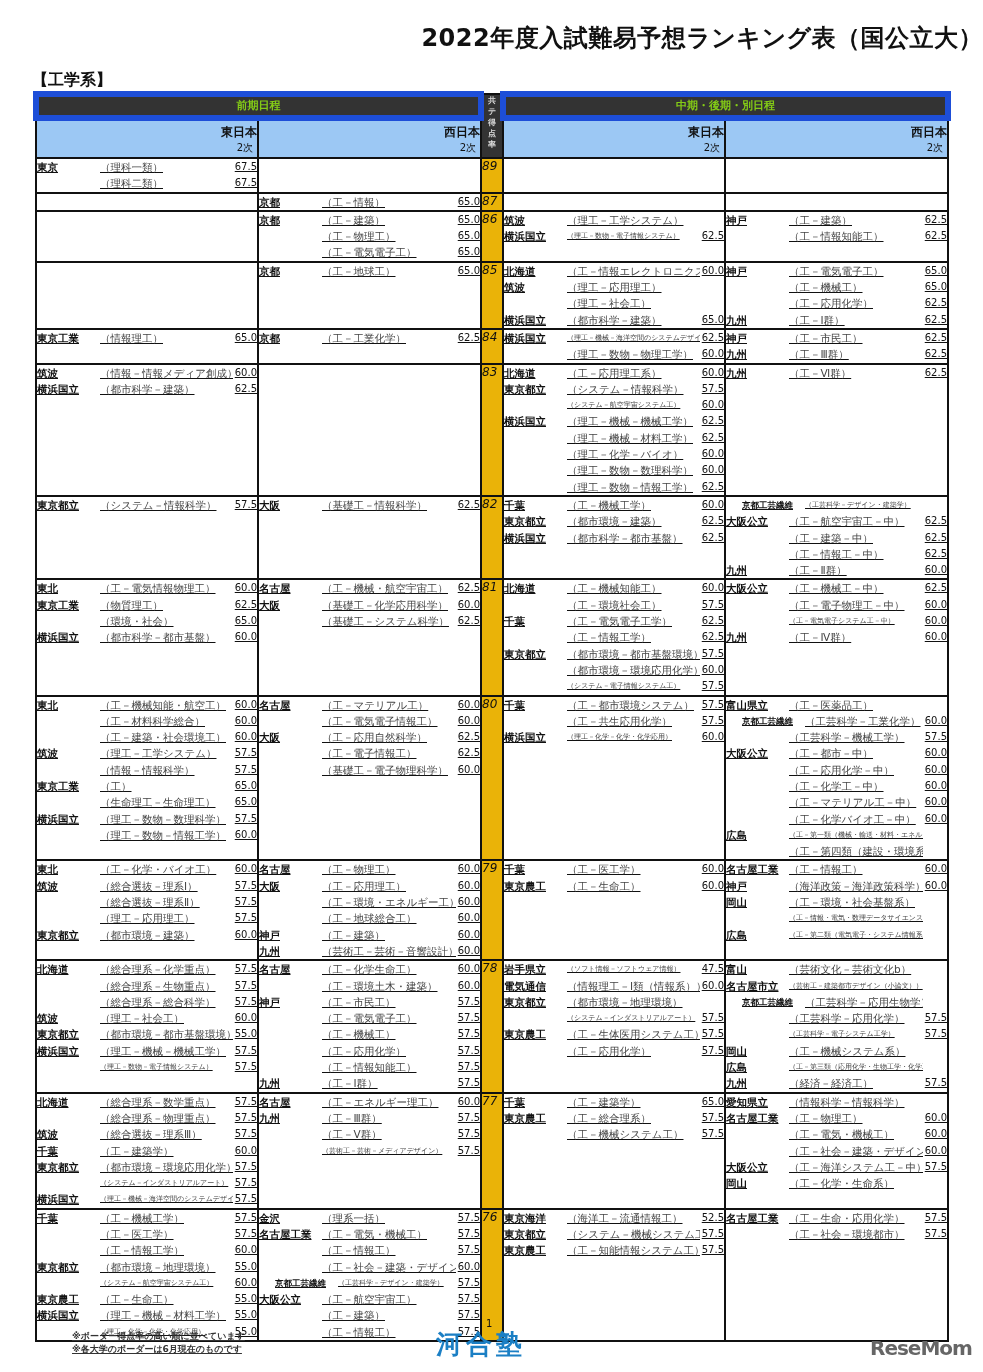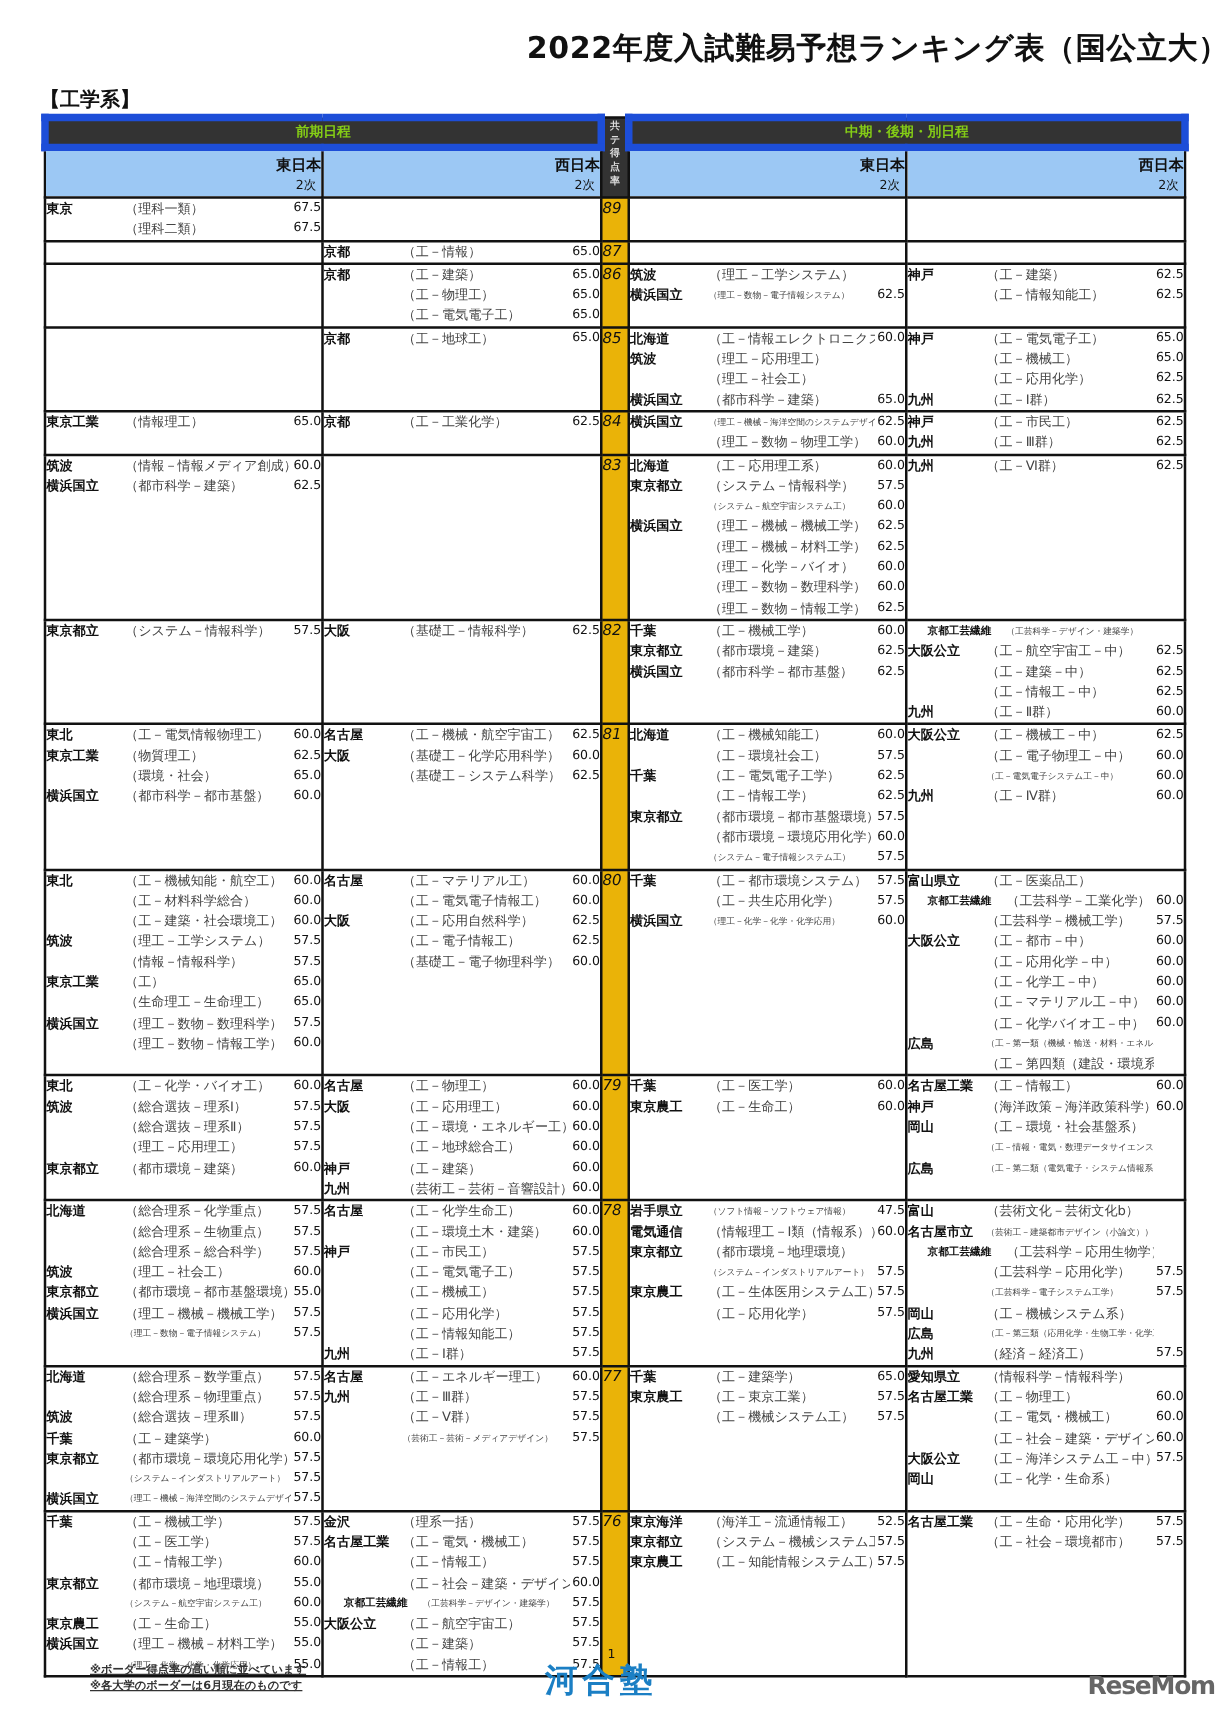--- a/index.html
+++ b/index.html
@@ -6,21 +6,21 @@
   body { width:983px; height:1372px; position:relative; font-family:"DejaVu Sans","Liberation Sans",sans-serif; color:#111; overflow:hidden; }
   .title { position:absolute; left:0; top:22px; width:983px; text-align:right; font-size:24px; font-weight:bold; letter-spacing:0.5px; }
   .section { position:absolute; left:32px; top:70px; font-size:16px; font-weight:bold; }
   table.rank { position:absolute; left:33px; top:91px; width:912px; border-collapse:collapse; table-layout:fixed; }
   table.rank td, table.rank th { padding:0; vertical-align:top; }
   .hdr-dark th { background:#333333; color:#84cc16; font-size:11px; height:18px; line-height:18px; font-weight:bold; border:6px solid #1d4ed8; }
   .hdr-blue th { background:#9cc8f4; color:#111; font-size:12px; height:36px; border:2px solid #111; position:relative; font-weight:bold; }
   .hdr-blue .region { position:absolute; left:0; right:0; top:3px; text-align:right; }
   .hdr-blue .niji { position:absolute; right:4px; bottom:2px; font-size:10px; font-weight:normal; }
   th.scorehdr { background:#333333; color:#ddd; font-size:8px; line-height:11px; border:2px solid #111; vertical-align:middle; text-align:center; }
-  td.cell { border:2px solid #111; padding:1px 3px; }
+  td.cell { border:2px solid #111; padding:1px 3px;text-decoration:underline; }
   td.score { border:2px solid #111; font-size:12px; text-align:left; padding:2px 3px; background:#eab308;font-style:italic; }
   .line { display:flex; height:16.3px; line-height:16.3px; font-size:10.5px; white-space:nowrap; }
   .line .univ { width:63px; font-weight:bold; flex:none; overflow:hidden; }
   .line .univ.sm { font-size:8.5px;padding-left:16px; }
   .line .dept { flex:1; color:#444; overflow:hidden; }
   .line .dept.sm { font-size:7px; }
   .line .val { width:24px; text-align:right; flex:none; font-size:10px; }
   .footnotes { position:absolute; left:72px; top:1330px; font-size:9px; line-height:13px; font-weight:bold; color:#333;text-decoration:underline; }
   .pagenum { position:absolute; left:486px; top:1318px; font-size:10px; }
   .logo { position:absolute; left:436px; top:1327px; font-size:26px; font-weight:bold; color:#1b7fc4; letter-spacing:4px; }
@@ -930,21 +930,21 @@
         </td>
         <td class="score">77</td>
         <td class="cell">
           <div class="line">
             <span class="univ">千葉</span>
             <span class="dept">（工－建築学）</span>
             <span class="val">65.0</span>
           </div>
           <div class="line">
             <span class="univ">東京農工</span>
-            <span class="dept">（工－東京工業）</span>
+            <span class="dept">（工－総合理系）</span>
             <span class="val">57.5</span>
           </div>
           <div class="line">
             <span class="univ"></span>
             <span class="dept">（工－機械システム工）</span>
             <span class="val">57.5</span>
           </div>
         </td>
         <td class="cell">
           <div class="line">

